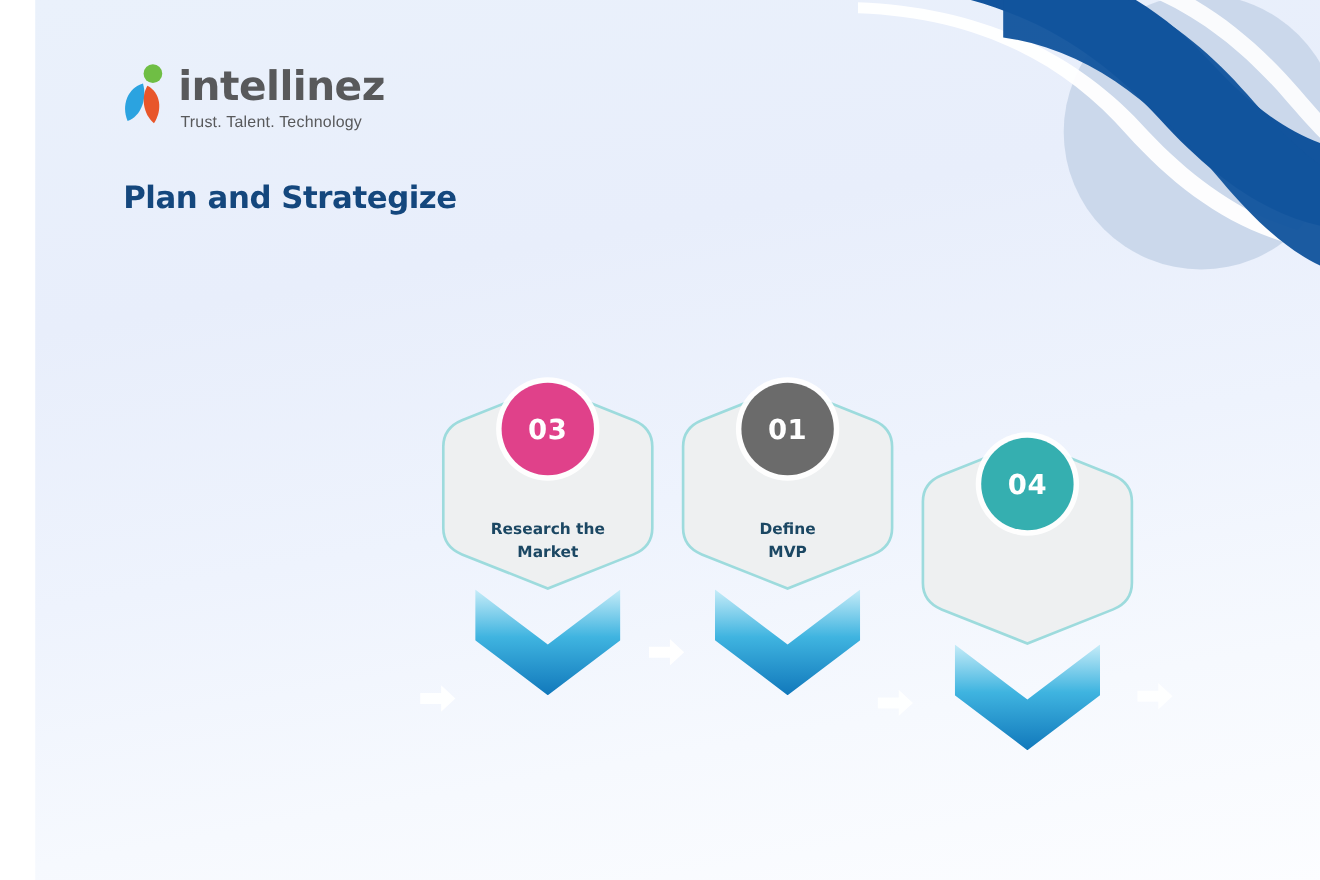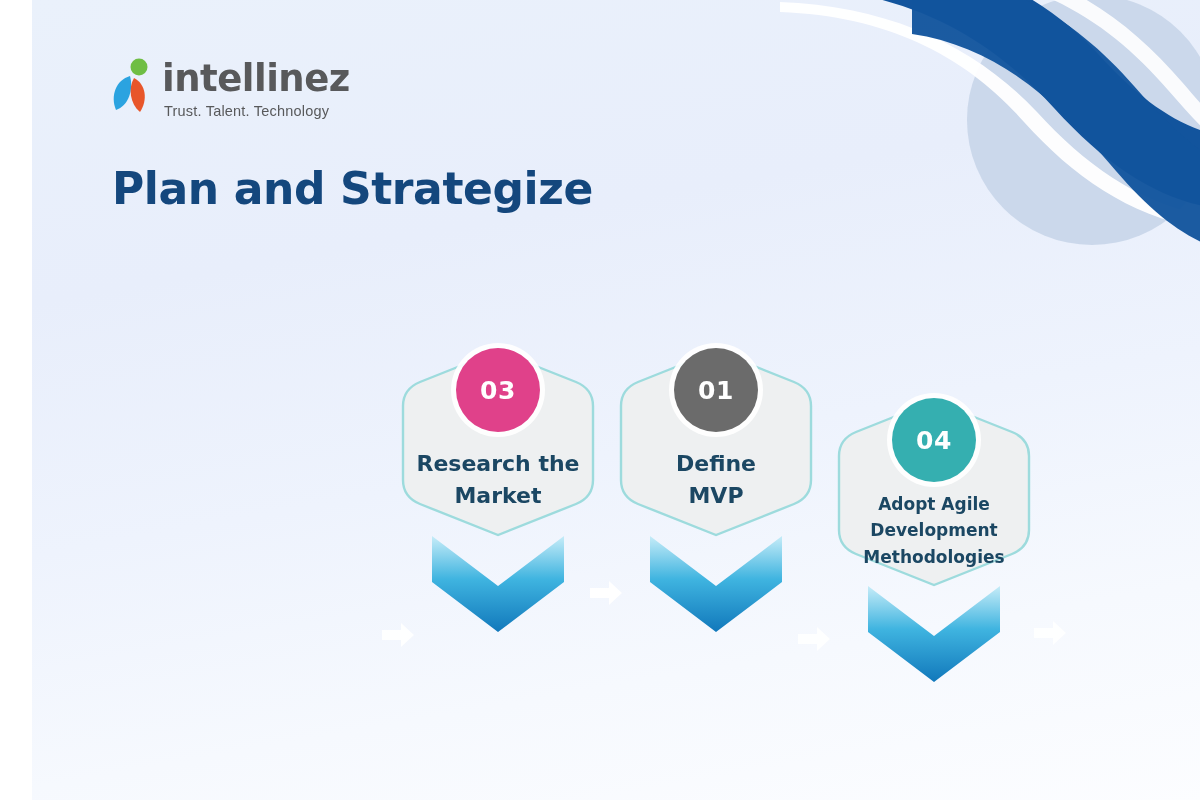--- a/index.html
+++ b/index.html
@@ -81,21 +81,21 @@
     margin-left: 2px;
     text-align: center;
   }
 
   
   .headline {
     position: absolute;
     left: 80px;
     top: 165px;
     font-family: "DejaVu Sans", sans-serif;
-    font-size: 44px;
+    font-size: 28px;
     font-weight: 700;
     letter-spacing: -0.4px;
     color: #14477d;
     line-height: 1.1;
     margin: 0;
   }
 
   
   .steps {
     position: absolute;
@@ -123,21 +123,21 @@
     height: 100%;
     overflow: visible;
   }
   .card-label {
     position: absolute;
     left: 14px;
     right: 14px;
     bottom: 26px;
     text-align: center;
     font-family: "DejaVu Sans", sans-serif;
-    font-size: 22px;
+    font-size: 14px;
     font-weight: 700;
     line-height: 1.45;
     color: #1b4763;
     white-space: pre-line;
   }
   .step.wide .card-label { font-size: 17px; line-height: 1.55; bottom: 18px; }
 
   
   .badge {
     position: absolute;
@@ -268,23 +268,20 @@
     </div>
 
     <div class="step wide" style="left:804px; top:398px;">
       <div class="badge" style="background:#35afb0;">
         <span>04</span>
       </div>
       <div class="card">
         <svg viewBox="0 0 196 190" preserveAspectRatio="none" xmlns="http://www.w3.org/2000/svg">
           <path d="M 98 3 L 176 34 Q 193 41 193 58 L 193 132 Q 193 149 176 156 L 98 187 L 20 156 Q 3 149 3 132 L 3 58 Q 3 41 20 34 Z" fill="#eef0f1" stroke="#9ddbdd" stroke-width="2.4"></path>
         </svg>
-        <div class="card-label">Adopt Agile
-Development
-Methodologies</div>
       </div>
       <div class="chevron">
         <svg viewBox="0 0 132 96" preserveAspectRatio="none" xmlns="http://www.w3.org/2000/svg">
           <defs>
             <linearGradient id="chev4" x1="0" y1="0" x2="0" y2="1">
               <stop offset="0%" stop-color="#c6ecf8"></stop>
               <stop offset="45%" stop-color="#3fb4e0"></stop>
               <stop offset="100%" stop-color="#1178bb"></stop>
             </linearGradient>
           </defs>

